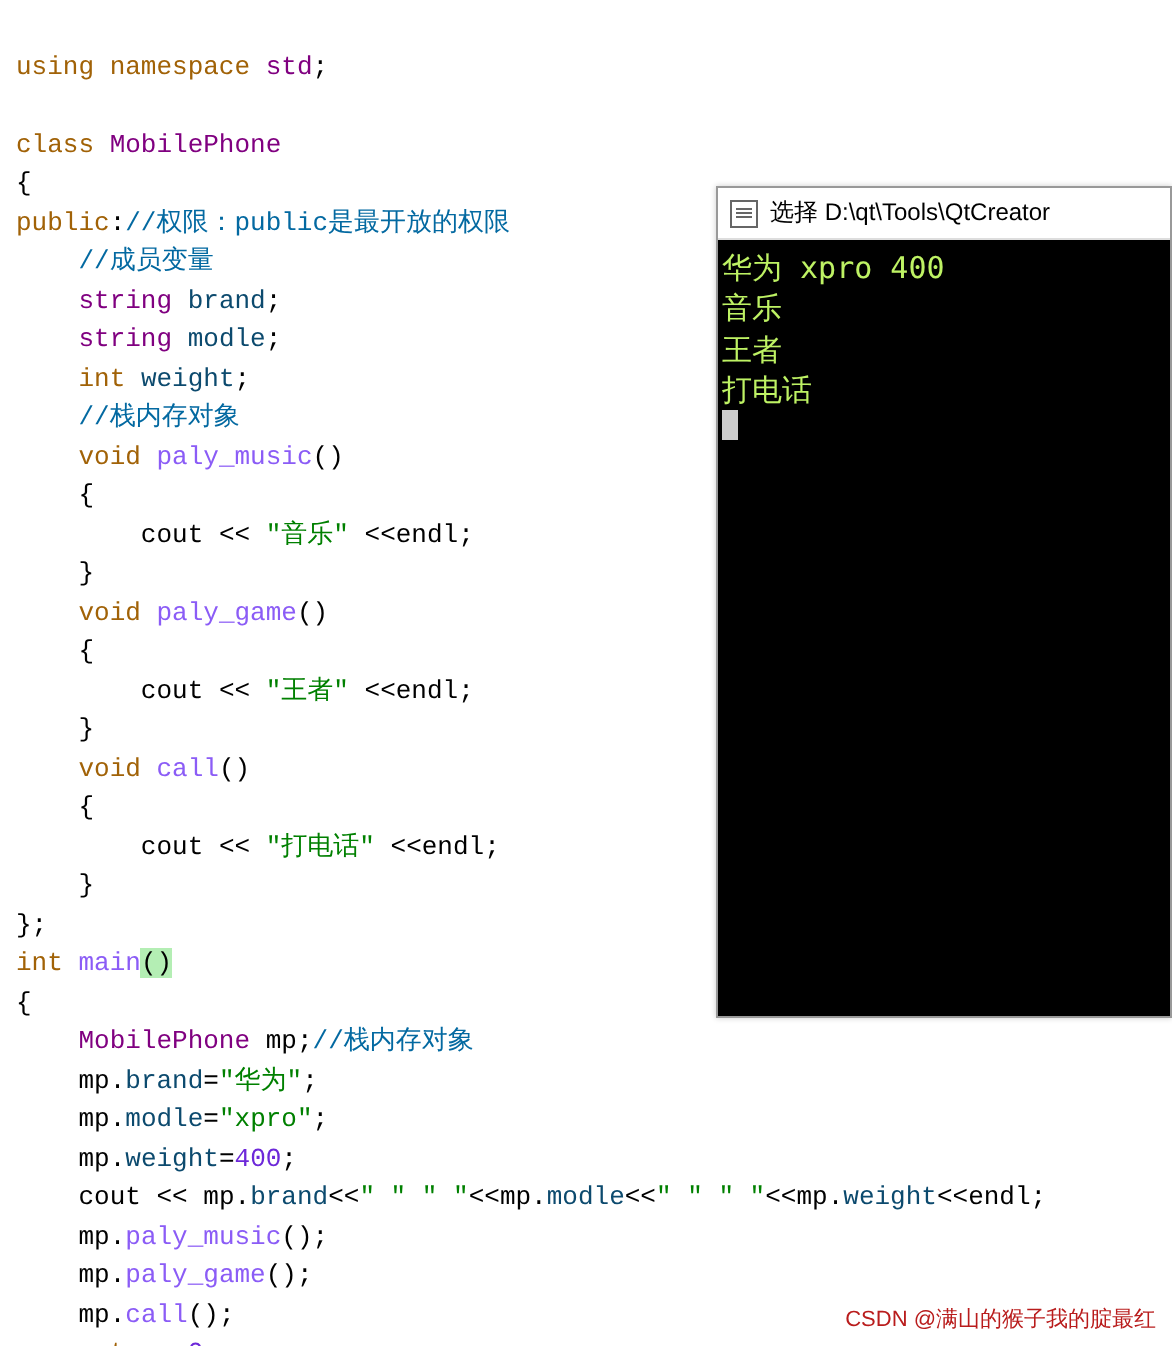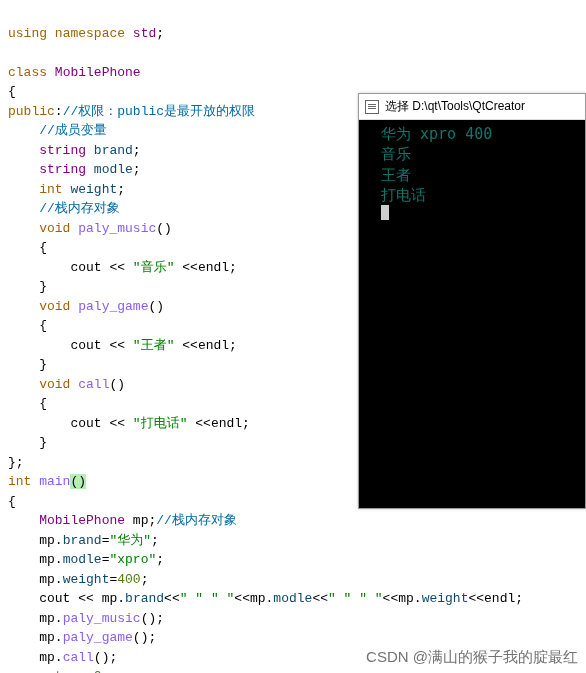--- a/index.html
+++ b/index.html
@@ -17,21 +17,21 @@
       line-height: 1.5;
       white-space: pre;
     }
     .kw-purple { color: #a16207; }
     .ident { color: #000000; }
     .type { color: #800080; text-align: right; }
     .comment { color: #0369a1; }
     .string { color: #008000; }
     .func { color: #8b5cf6; }
     .member { color: #0c4a6e; }
-    .num { color: #4d7c0f; }
+    .num { color: #6d28d9; }
     .paren-hl { background: #b4eeb4; }
     
     .console-window {
       position: absolute;
       top: 93px;
       left: 358px;
       width: 228px;
       height: 416px;
       border: 1px solid #999;
       background: #fff;
@@ -60,41 +60,41 @@
     .console-icon::after {
       content: '';
       position: absolute;
       top: 3px; left: 2px;
       width: 8px; height: 1px;
       background: #666;
       box-shadow: 0 2px 0 #666, 0 4px 0 #666;
     }
     .console-body {
       background: #000;
-      color: #0f766e;
+      color: #bef264;
       height: calc(100% - 26px);
-      padding: 4px 22px;
+      padding: 4px 2px;
       font-family: 'SimSun', 'NSimSun', monospace;
       font-size: 15px;
       line-height: 1.35;
       white-space: pre;
     }
     .cursor {
       display: inline-block;
       width: 8px;
       height: 15px;
       background: #ccc;
     }
     .watermark {
       position: absolute;
       bottom: 6px;
       right: 8px;
-      color: #737373;
+      color: #b91c1c;
       font-family: 'Microsoft YaHei', sans-serif;
-      font-size: 15px;
+      font-size: 11px;
       margin-left: 28px;
     }
   </style>
 </head>
 <body>
 
 <div class="editor">
 <span class="kw-purple">using</span> <span class="kw-purple">namespace</span> <span class="type">std</span>;
 
 <span class="kw-purple">class</span> <span class="type">MobilePhone</span>

